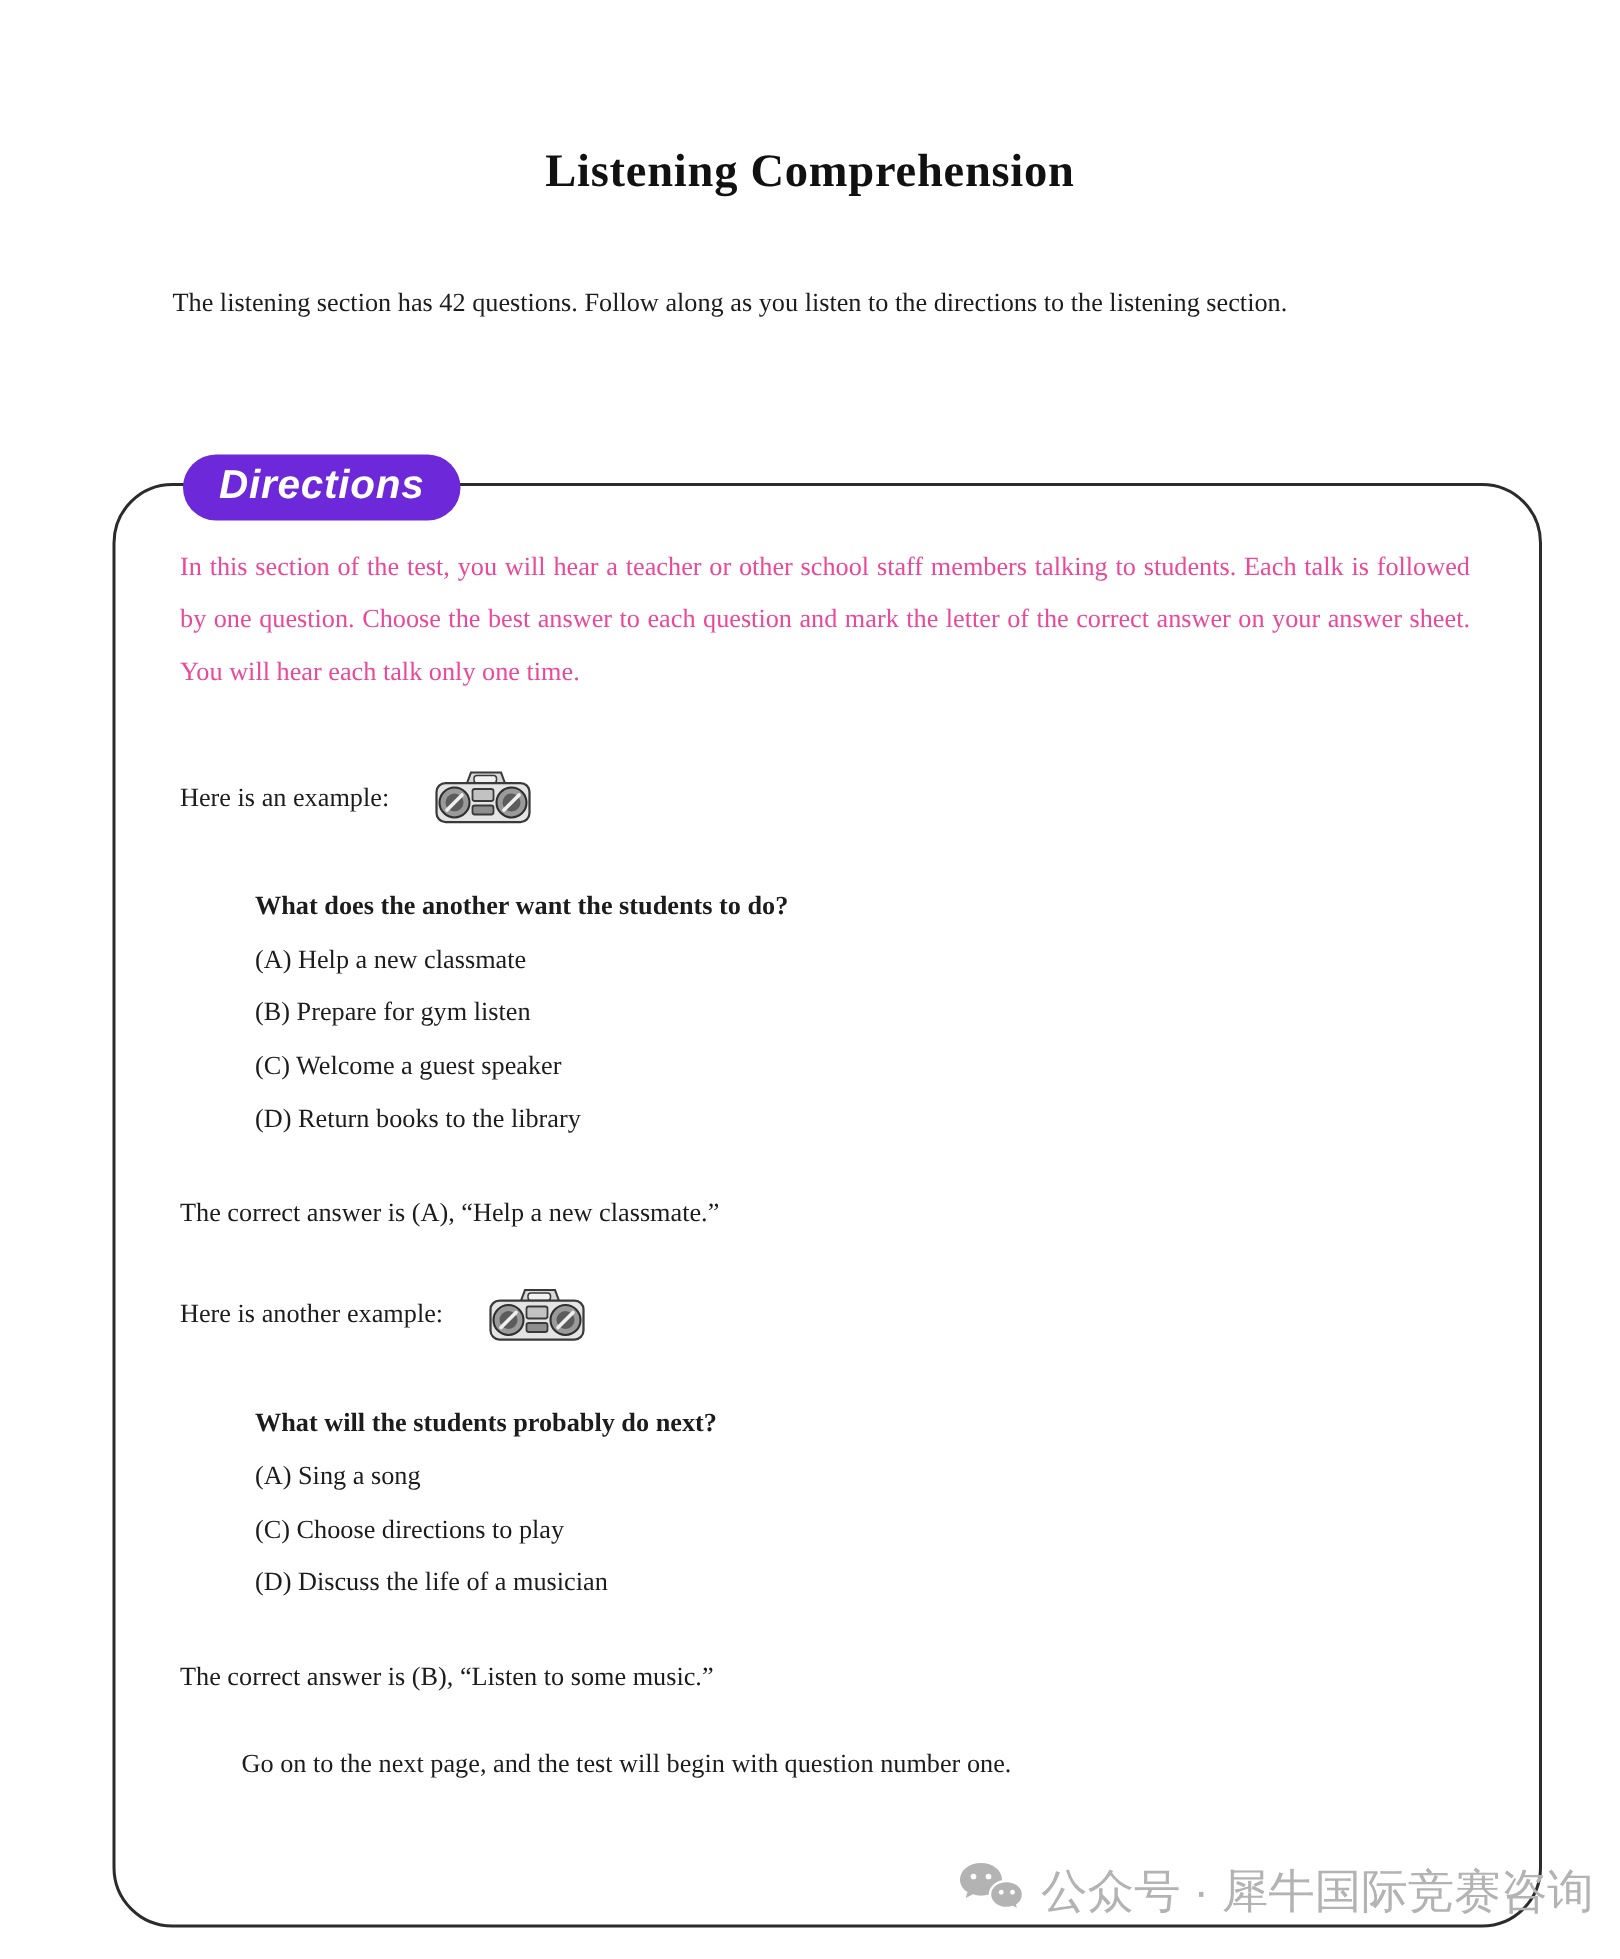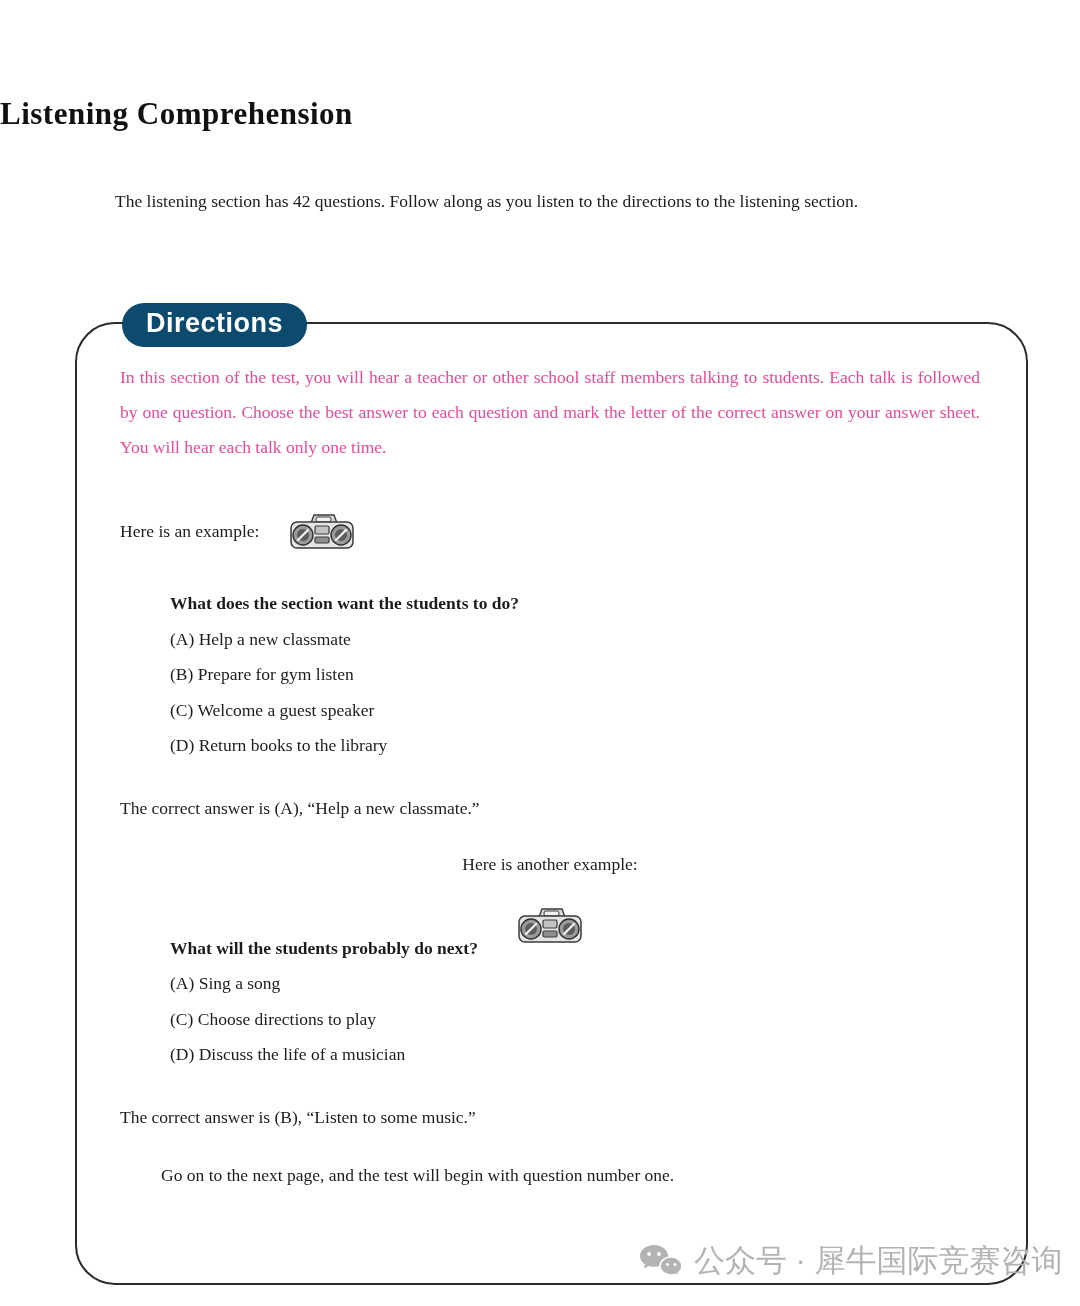--- a/index.html
+++ b/index.html
@@ -11,21 +11,21 @@
     font-family: "Liberation Serif", "DejaVu Serif", serif;
     color: #1c1c1c;
     overflow: hidden;
   }
 
   .page-title {
     position: absolute;
     top: 96px;
     left: 0;
     width: 100%;
-    text-align: left;
+    text-align: center;
     font-size: 31px;
     font-weight: bold;
     letter-spacing: 0.5px;
     color: #111;
   }
 
   .intro-text {
     position: absolute;
     top: 191px;
     left: 115px;
@@ -43,28 +43,29 @@
     border: 2.5px solid #2b2b2b;
     border-radius: 40px;
     background: transparent;
     padding: 36px 46px 0 43px;
   }
 
   .directions-badge {
     position: absolute;
     left: 45px;
     top: -21px;
-    background: #0c4a6e;
+    background: #6d28d9;
     color: #ffffff;
     font-family: "Liberation Sans", "DejaVu Sans", sans-serif;
     font-weight: bold;
     font-size: 27px;
     padding: 5px 24px 8px 24px;
     border-radius: 24px;
     letter-spacing: 0.5px;
+    font-style: italic;
   }
 
   .directions-text {
     font-size: 17.5px;
     line-height: 35px;
     text-align: justify;
     color: #ec4899;
   }
 
   .example-line {
@@ -91,28 +92,28 @@
     margin-top: 34px;
     font-size: 17.5px;
   }
 
   .footer-line {
     margin-top: 37px;
     font-size: 17.5px;
     margin-left: 41px;
   }
 
-  .gap-35 { margin-top: 35px; flex-direction: column; }
+  .gap-35 { margin-top: 35px; }
 
   .watermark {
     position: absolute;
     left: 638px;
     top: 1240px;
     display: flex;
-    align-items: center;
+    align-items: flex-start;
     gap: 12px;
     color: #b3b3b3;
     font-family: "Liberation Sans", "DejaVu Sans", sans-serif;
     font-size: 31px;
     z-index: 5;
     white-space: nowrap;
   }
   .wechat-icon { width: 44px; height: 36px; flex: 0 0 auto; }
 </style>
 </head>
@@ -139,21 +140,21 @@
       <path d="M9 29 L19 19" stroke="#f0f0f0" stroke-width="2.4" stroke-linecap="round"></path>
       <circle cx="52" cy="24" r="10" fill="#9a9a9a" stroke="#2f2f2f" stroke-width="1.4"></circle>
       <circle cx="52" cy="24" r="6" fill="#5c5c5c"></circle>
       <path d="M47 29 L57 19" stroke="#f0f0f0" stroke-width="2.4" stroke-linecap="round"></path>
       <rect x="26" y="15" width="14" height="8" rx="1.5" fill="#c2c2c2" stroke="#3a3a3a" stroke-width="1.2"></rect>
       <rect x="26" y="26" width="14" height="6" rx="1.5" fill="#8f8f8f" stroke="#3a3a3a" stroke-width="1.2"></rect>
     </svg>
   </div>
 
   <div class="question-block">
-    <div class="question">What does the section want the students to do?</div>
+    <div class="question">What does the another want the students to do?</div>
     <div>(A) Help a new classmate</div>
     <div>(B) Prepare for gym listen</div>
     <div>(C) Welcome a guest speaker</div>
     <div>(D) Return books to the library</div>
   </div>
 
   <div class="answer-line">The correct answer is (A), “Help a new classmate.”</div>
 
   <div class="example-line gap-35">
     <span class="lead">Here is another example:</span>

